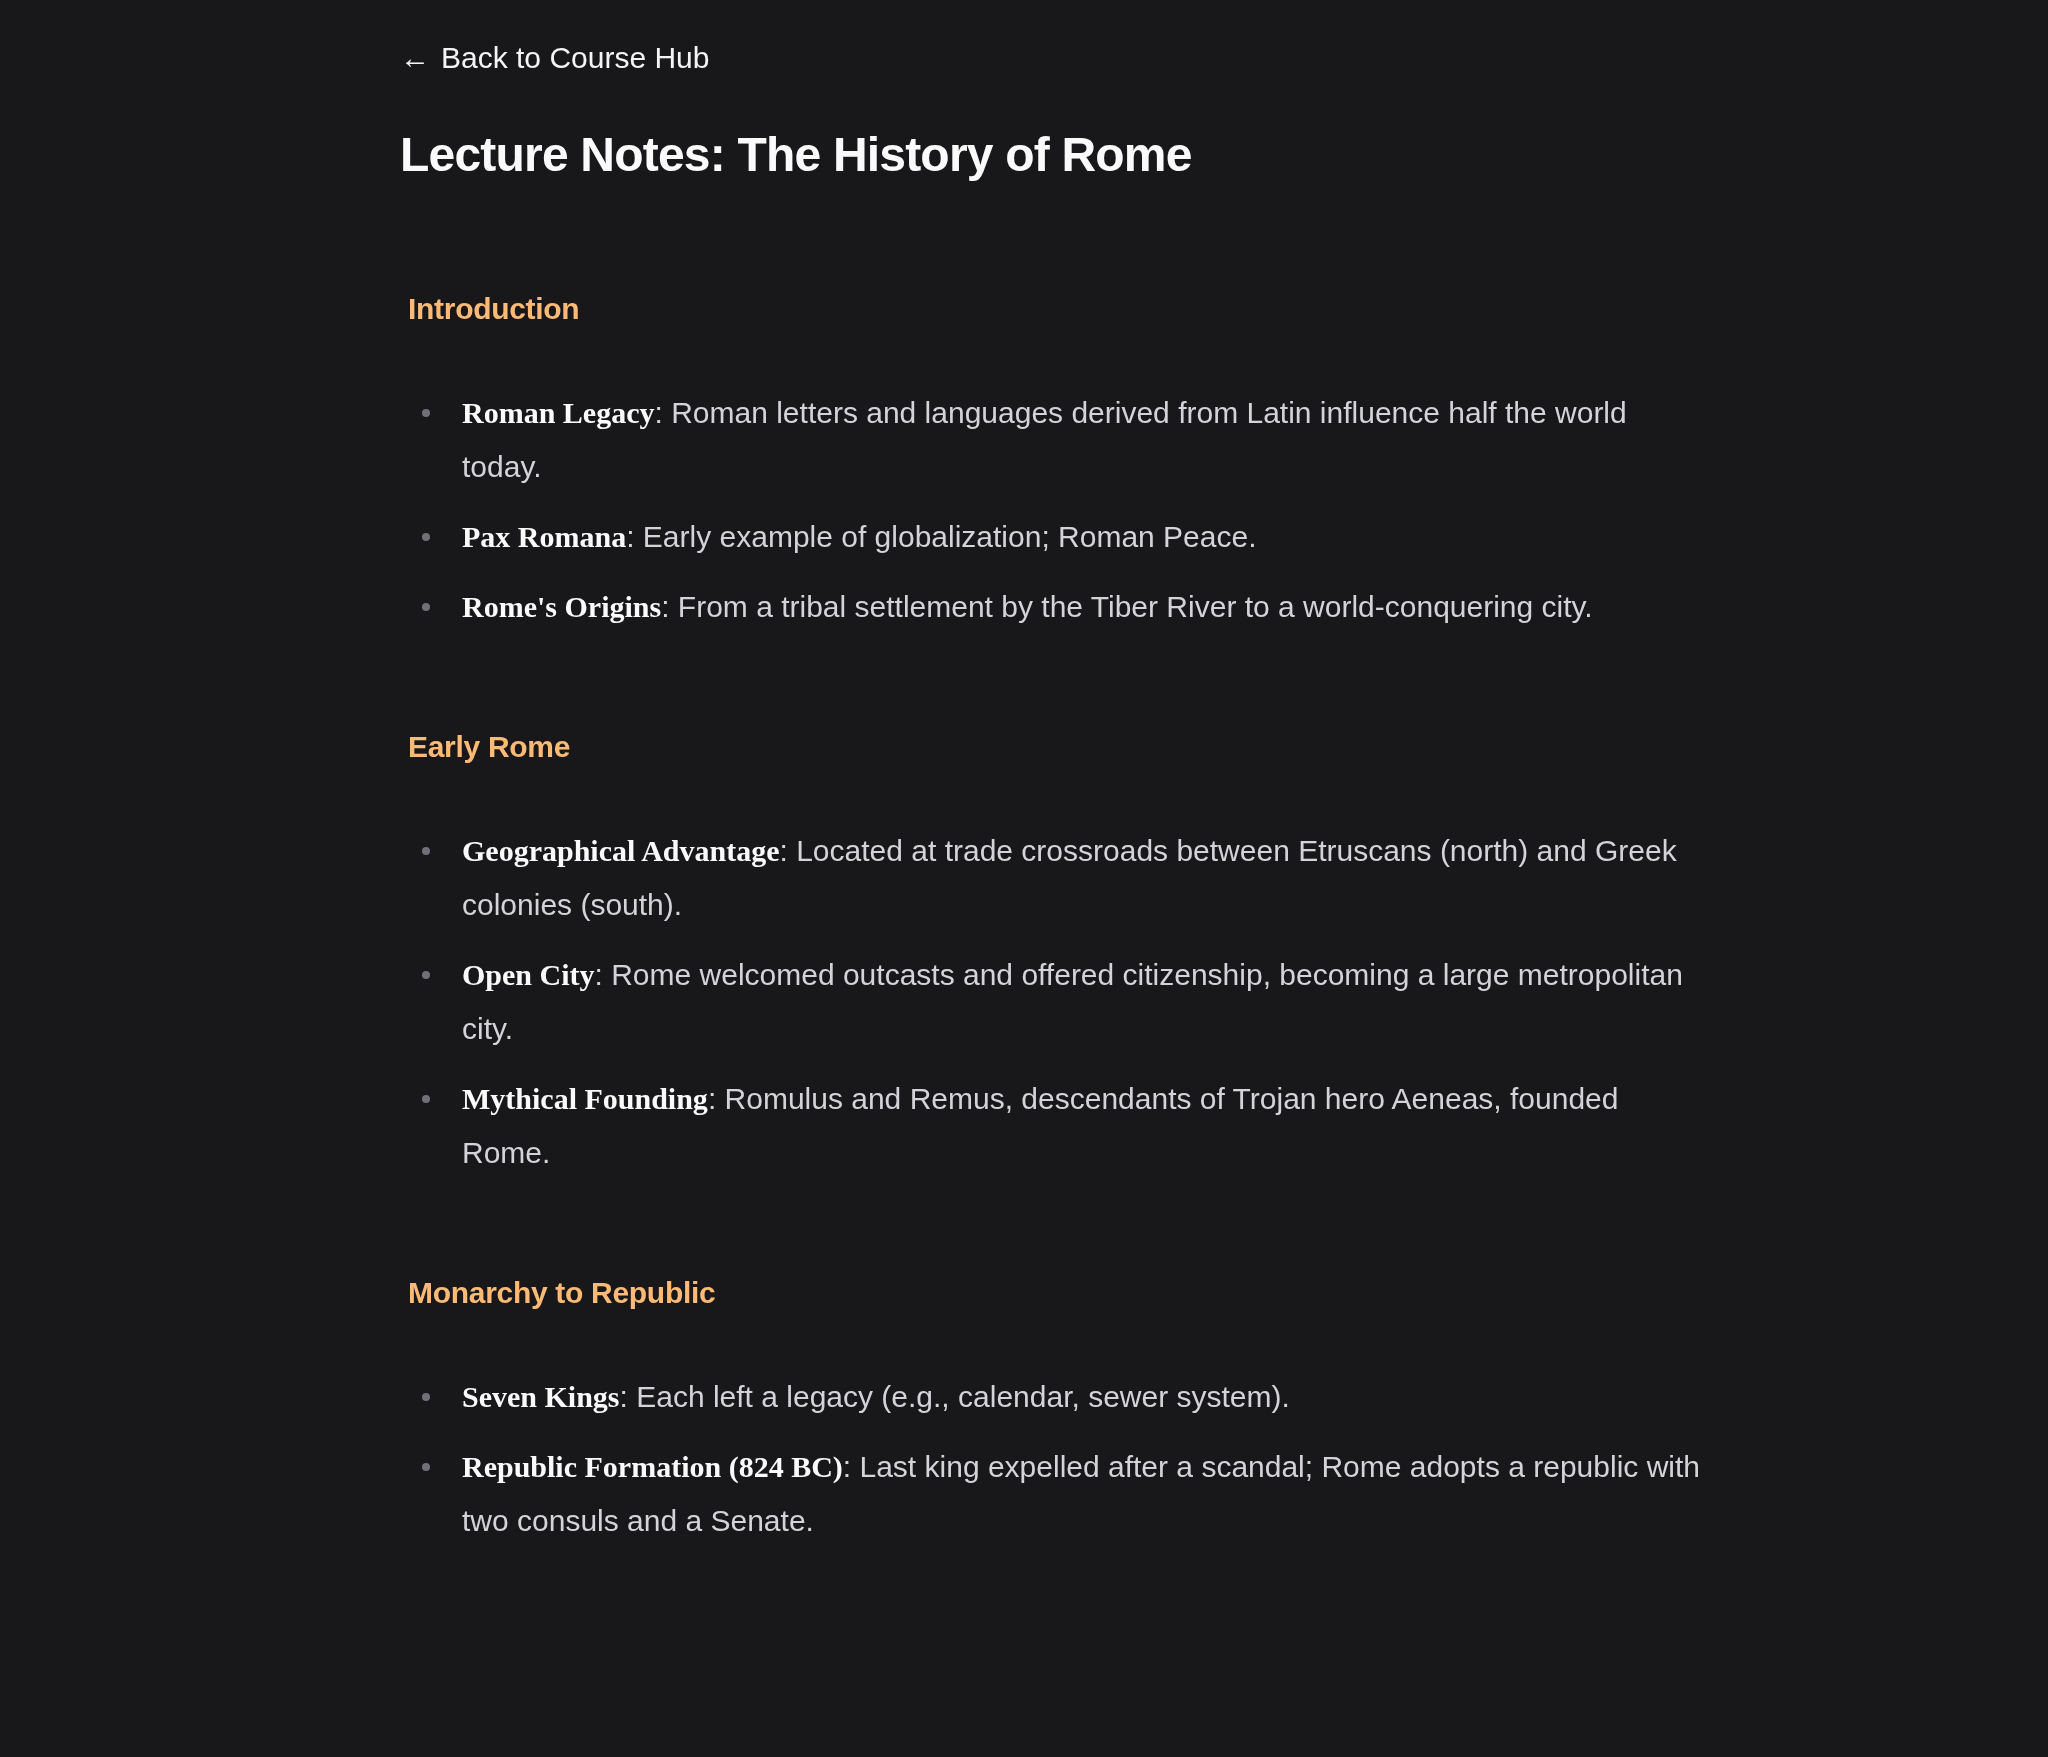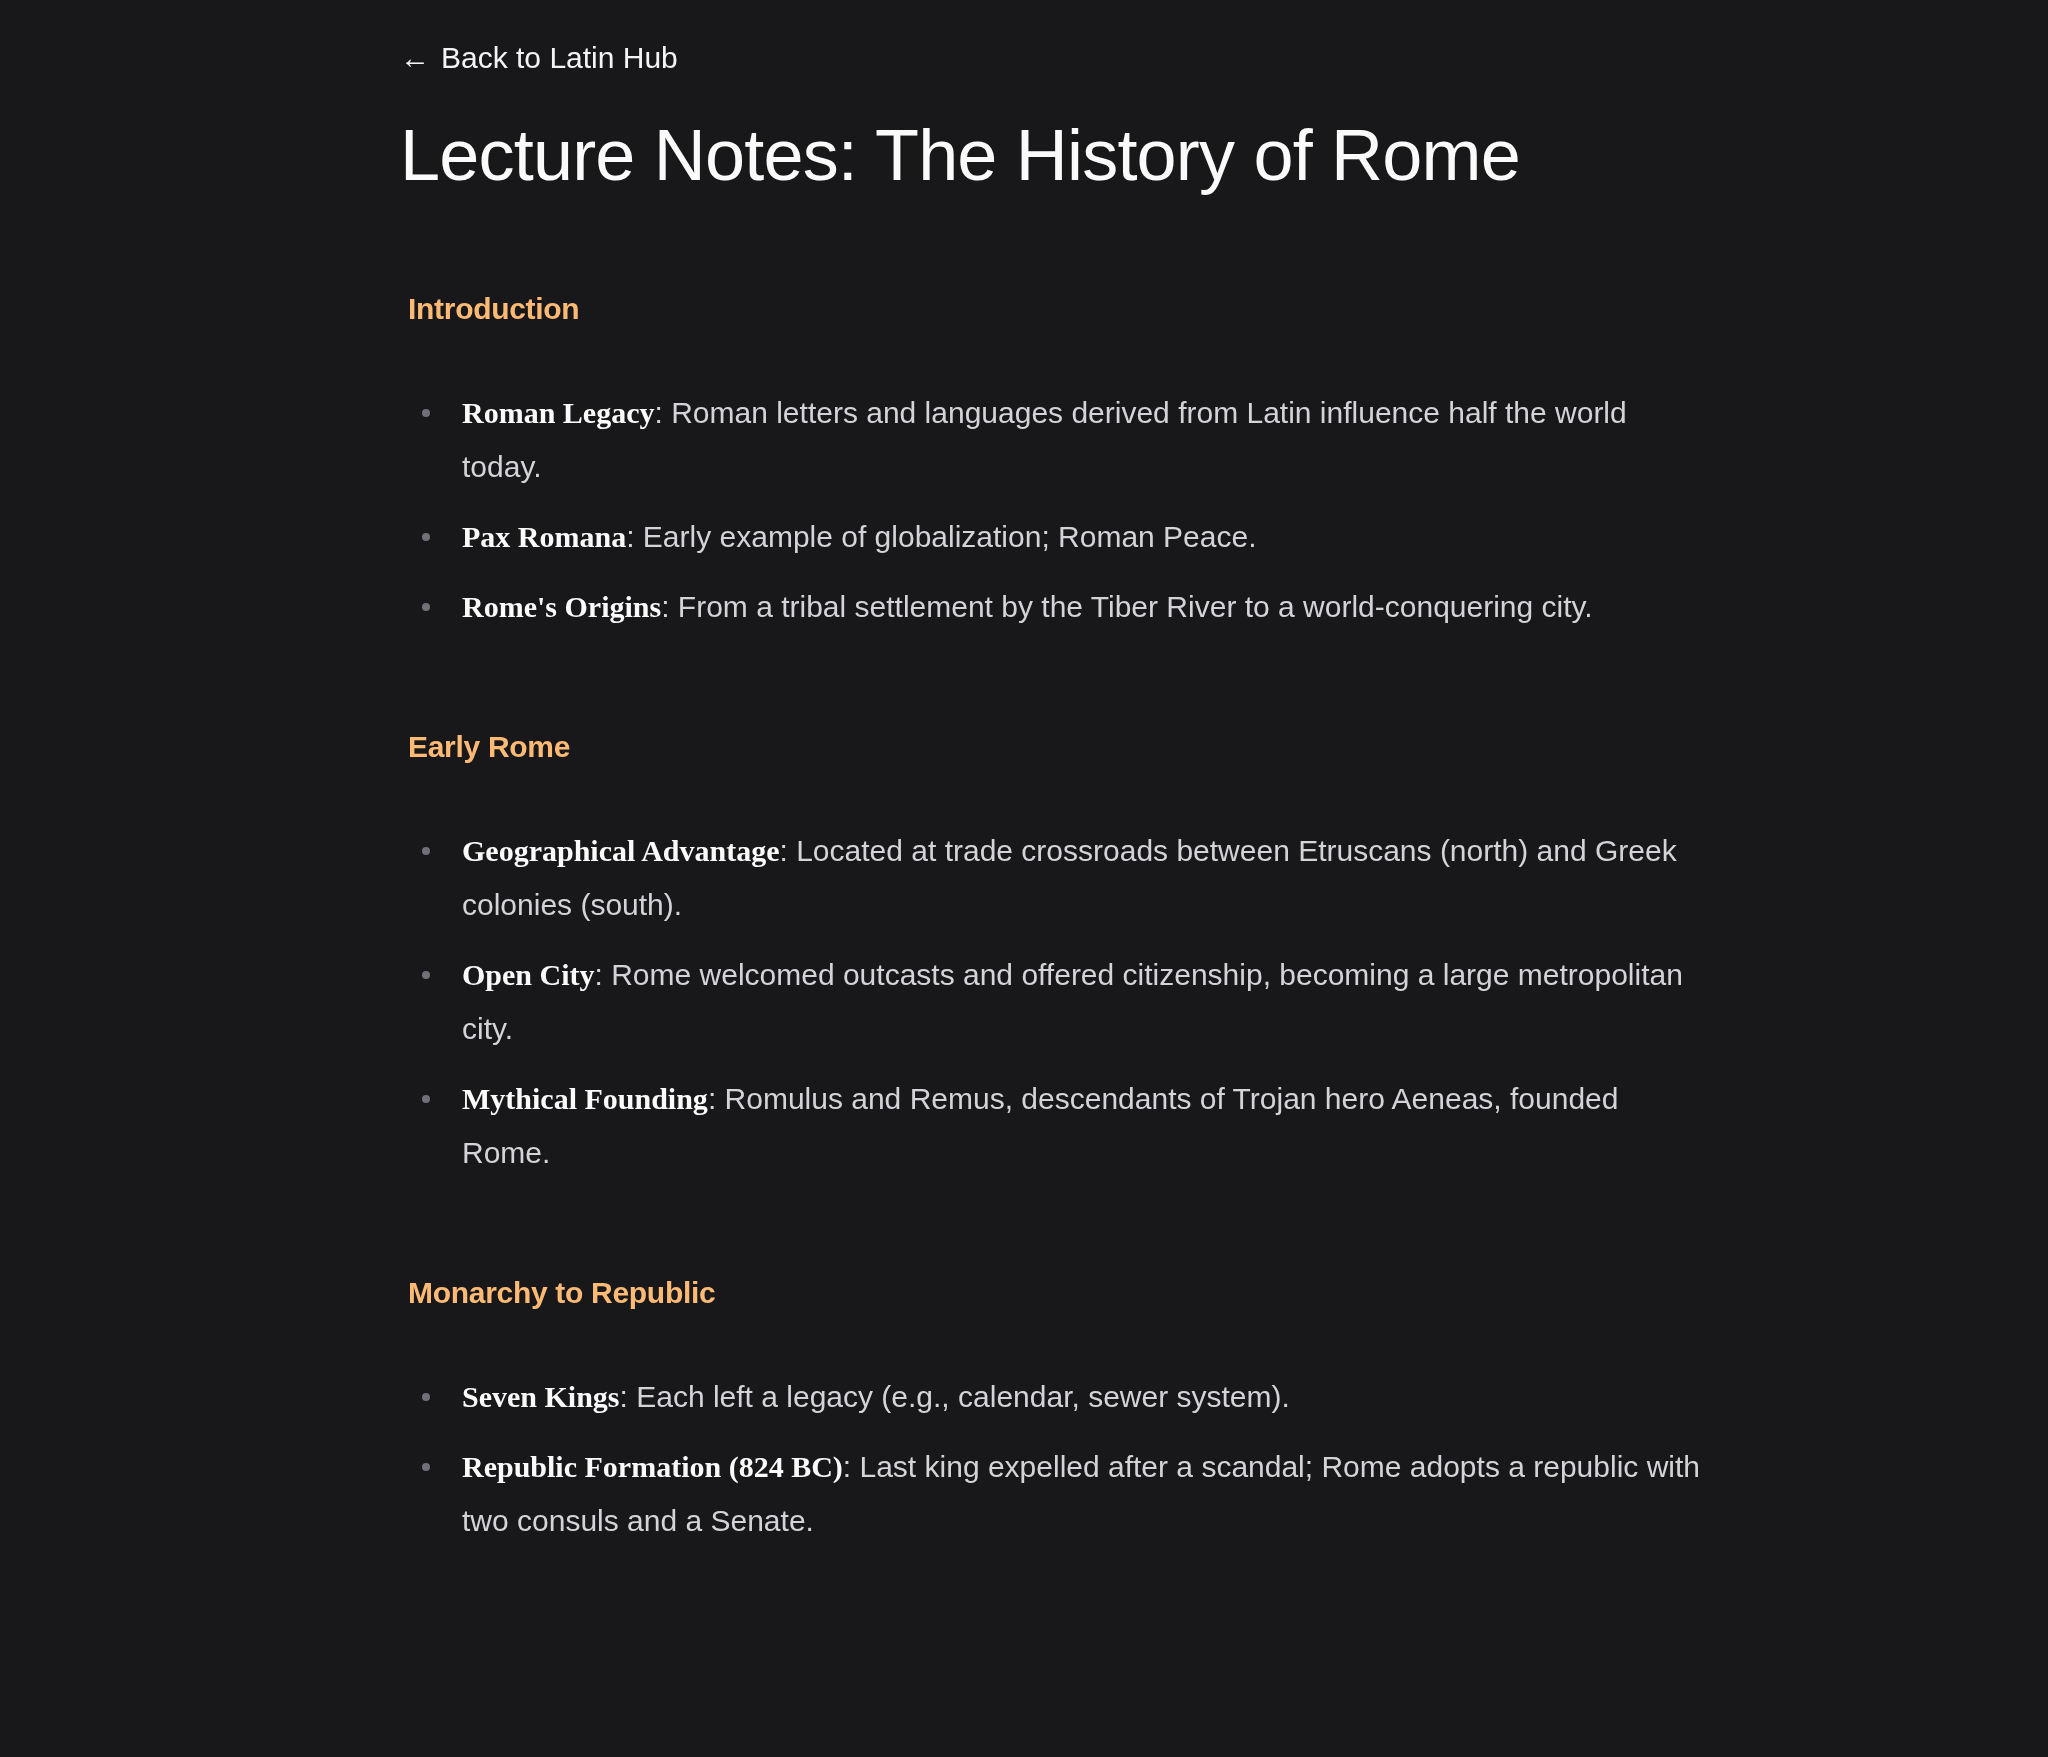--- a/index.html
+++ b/index.html
@@ -26,23 +26,23 @@
     font-size: 30px;
     line-height: 36px;
     color: #f4f4f5;
     text-decoration: none;
     cursor: pointer;
   }
   .back-link .arrow {
     font-size: 30px;
   }
   h1.page-title {
-    font-size: 72px;
+    font-size: 48px;
     line-height: 82px;
-    font-weight: 400;
+    font-weight: 700;
     letter-spacing: -0.8px;
     color: #fafafa;
     margin: 38px 0 11px 0;
   }
   h2.section-heading {
     font-size: 30px;
     line-height: 58px;
     font-weight: 700;
     letter-spacing: -0.3px;
     color: #fdba74;
@@ -77,21 +77,21 @@
     font-family: Liberation Serif, serif;
   }
 </style>
 </head>
 <body>
 
 <div class="content">
 
   <a class="back-link">
     <span class="arrow">←</span>
-    <span>Back to Latin Hub</span>
+    <span>Back to Course Hub</span>
   </a>
 
   <h1 class="page-title">Lecture Notes: The History of Rome</h1>
 
   <h2 class="section-heading">Introduction</h2>
   <ul class="bullet-list">
     <li>
       <span class="term">Roman Legacy</span><span>: Roman letters and languages derived from Latin influence half the world today.</span>
     </li>
     <li>

